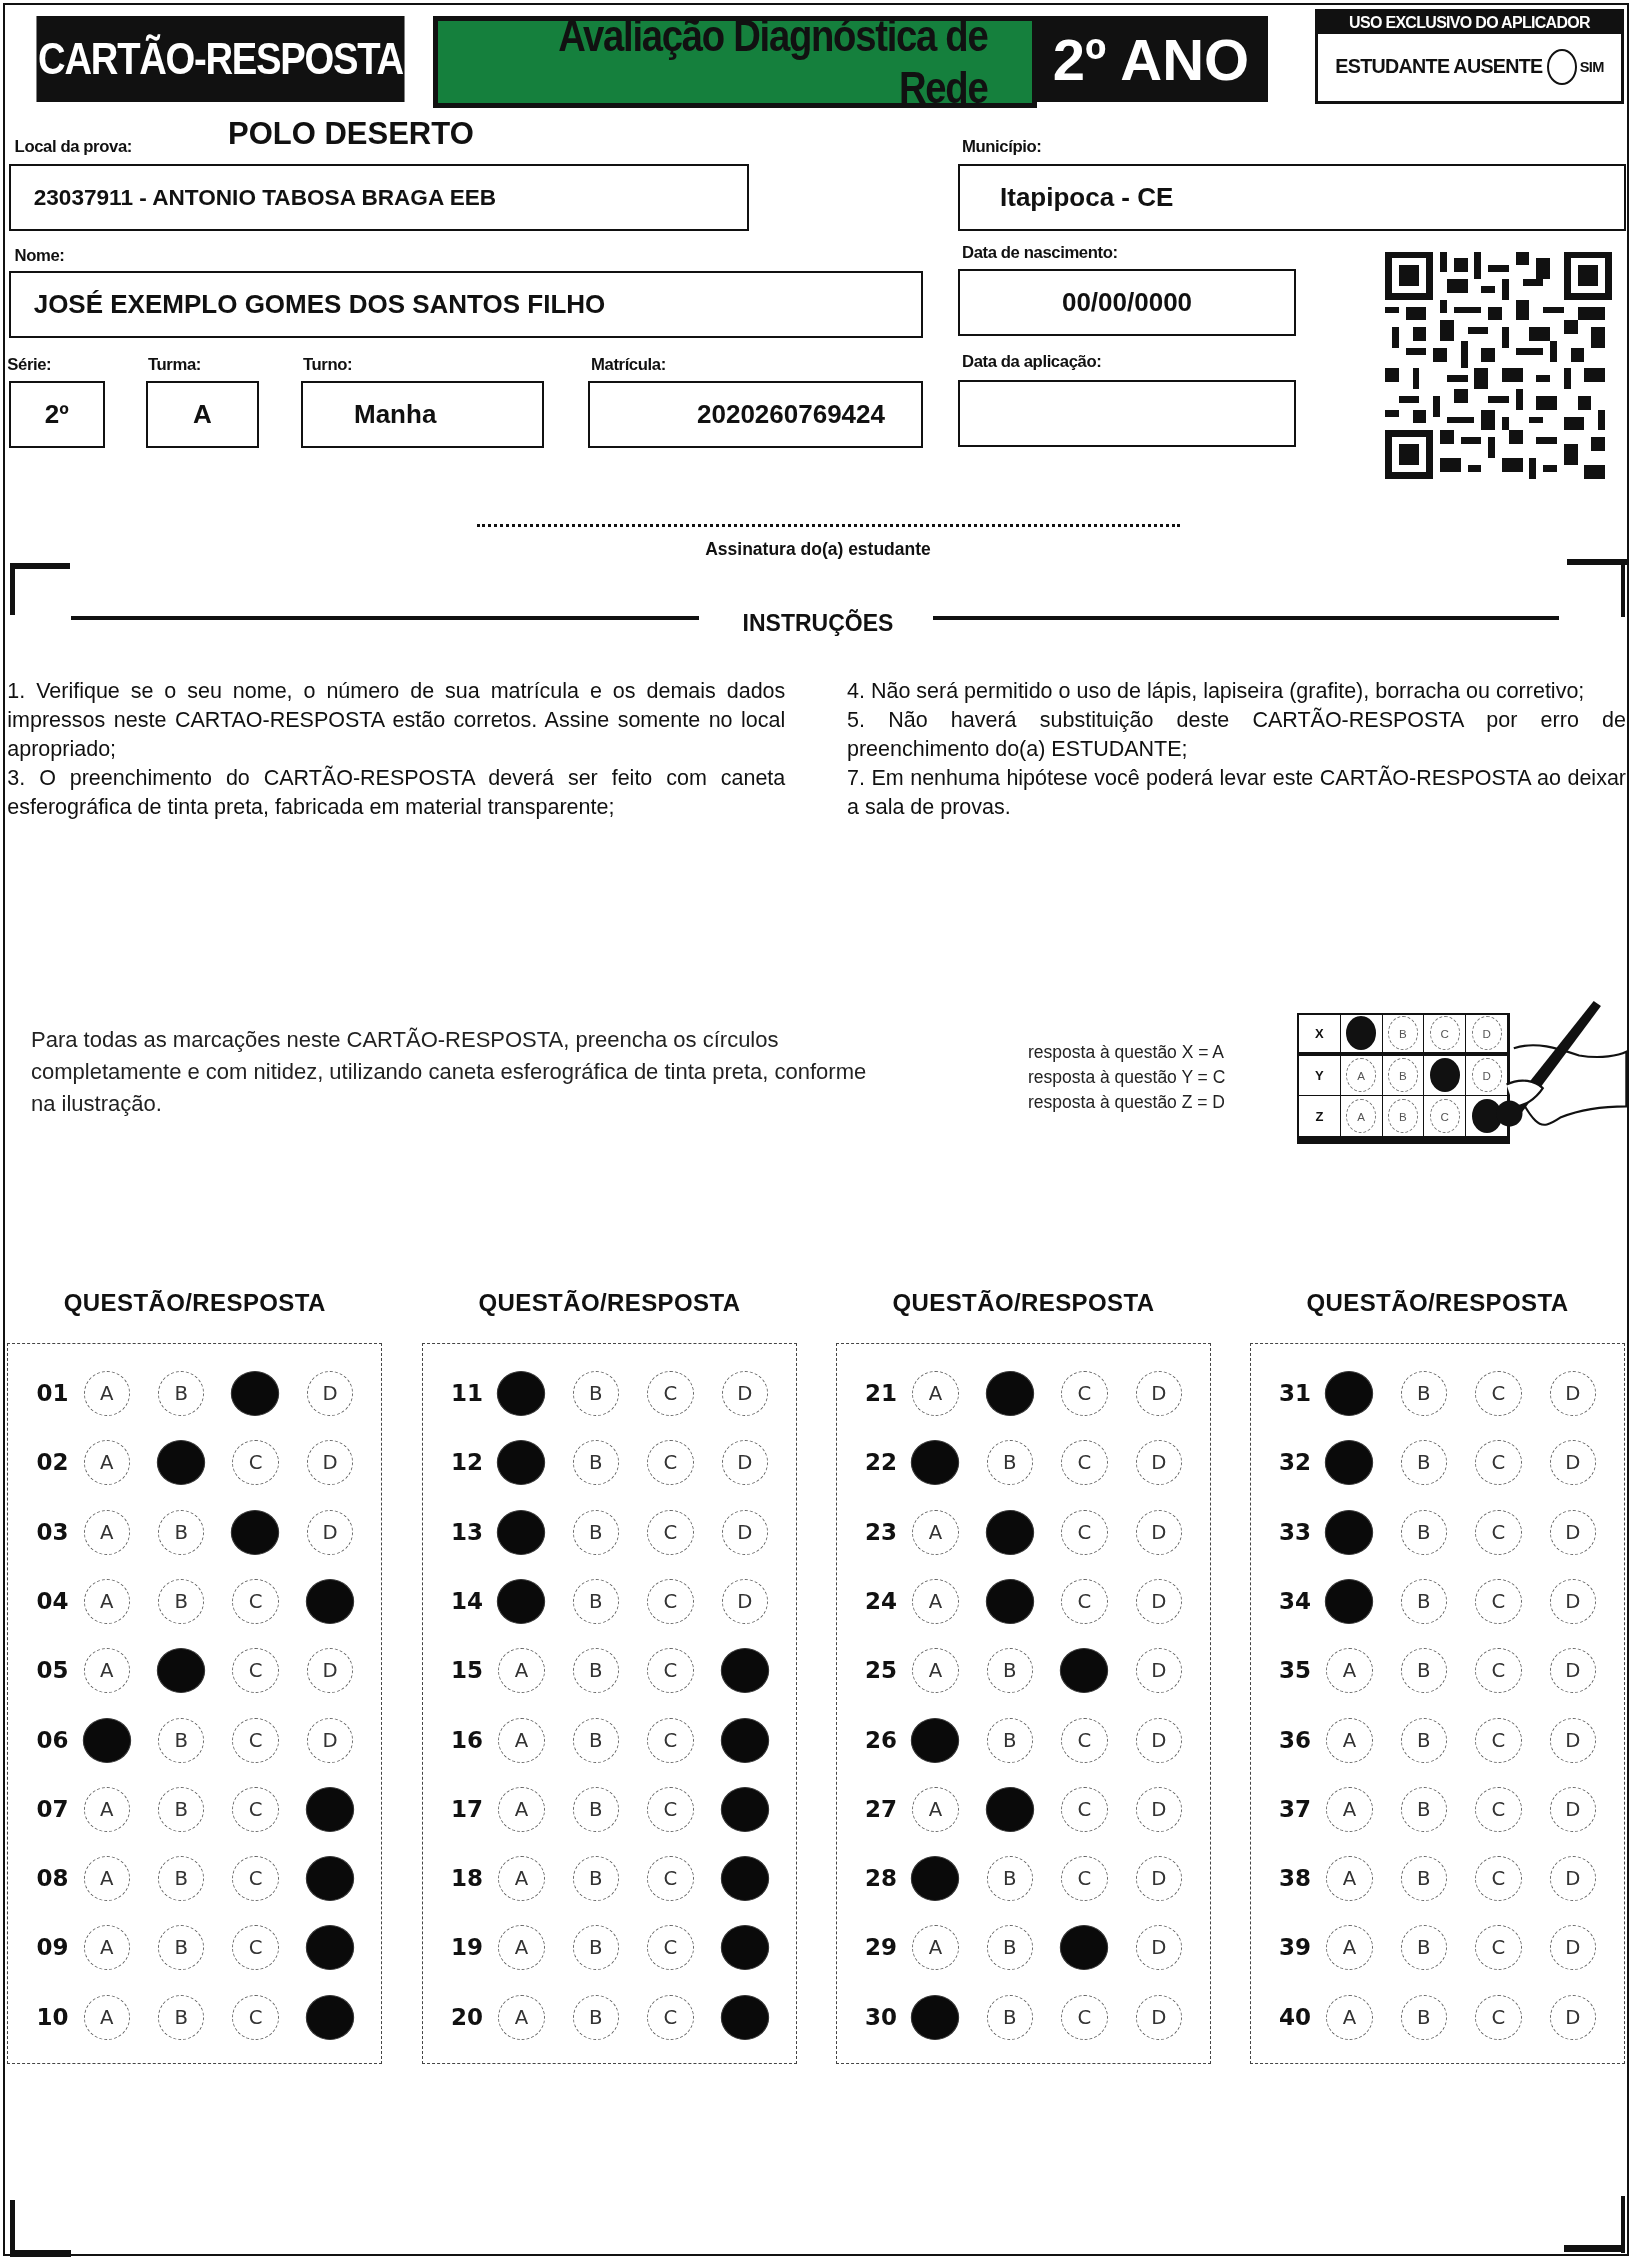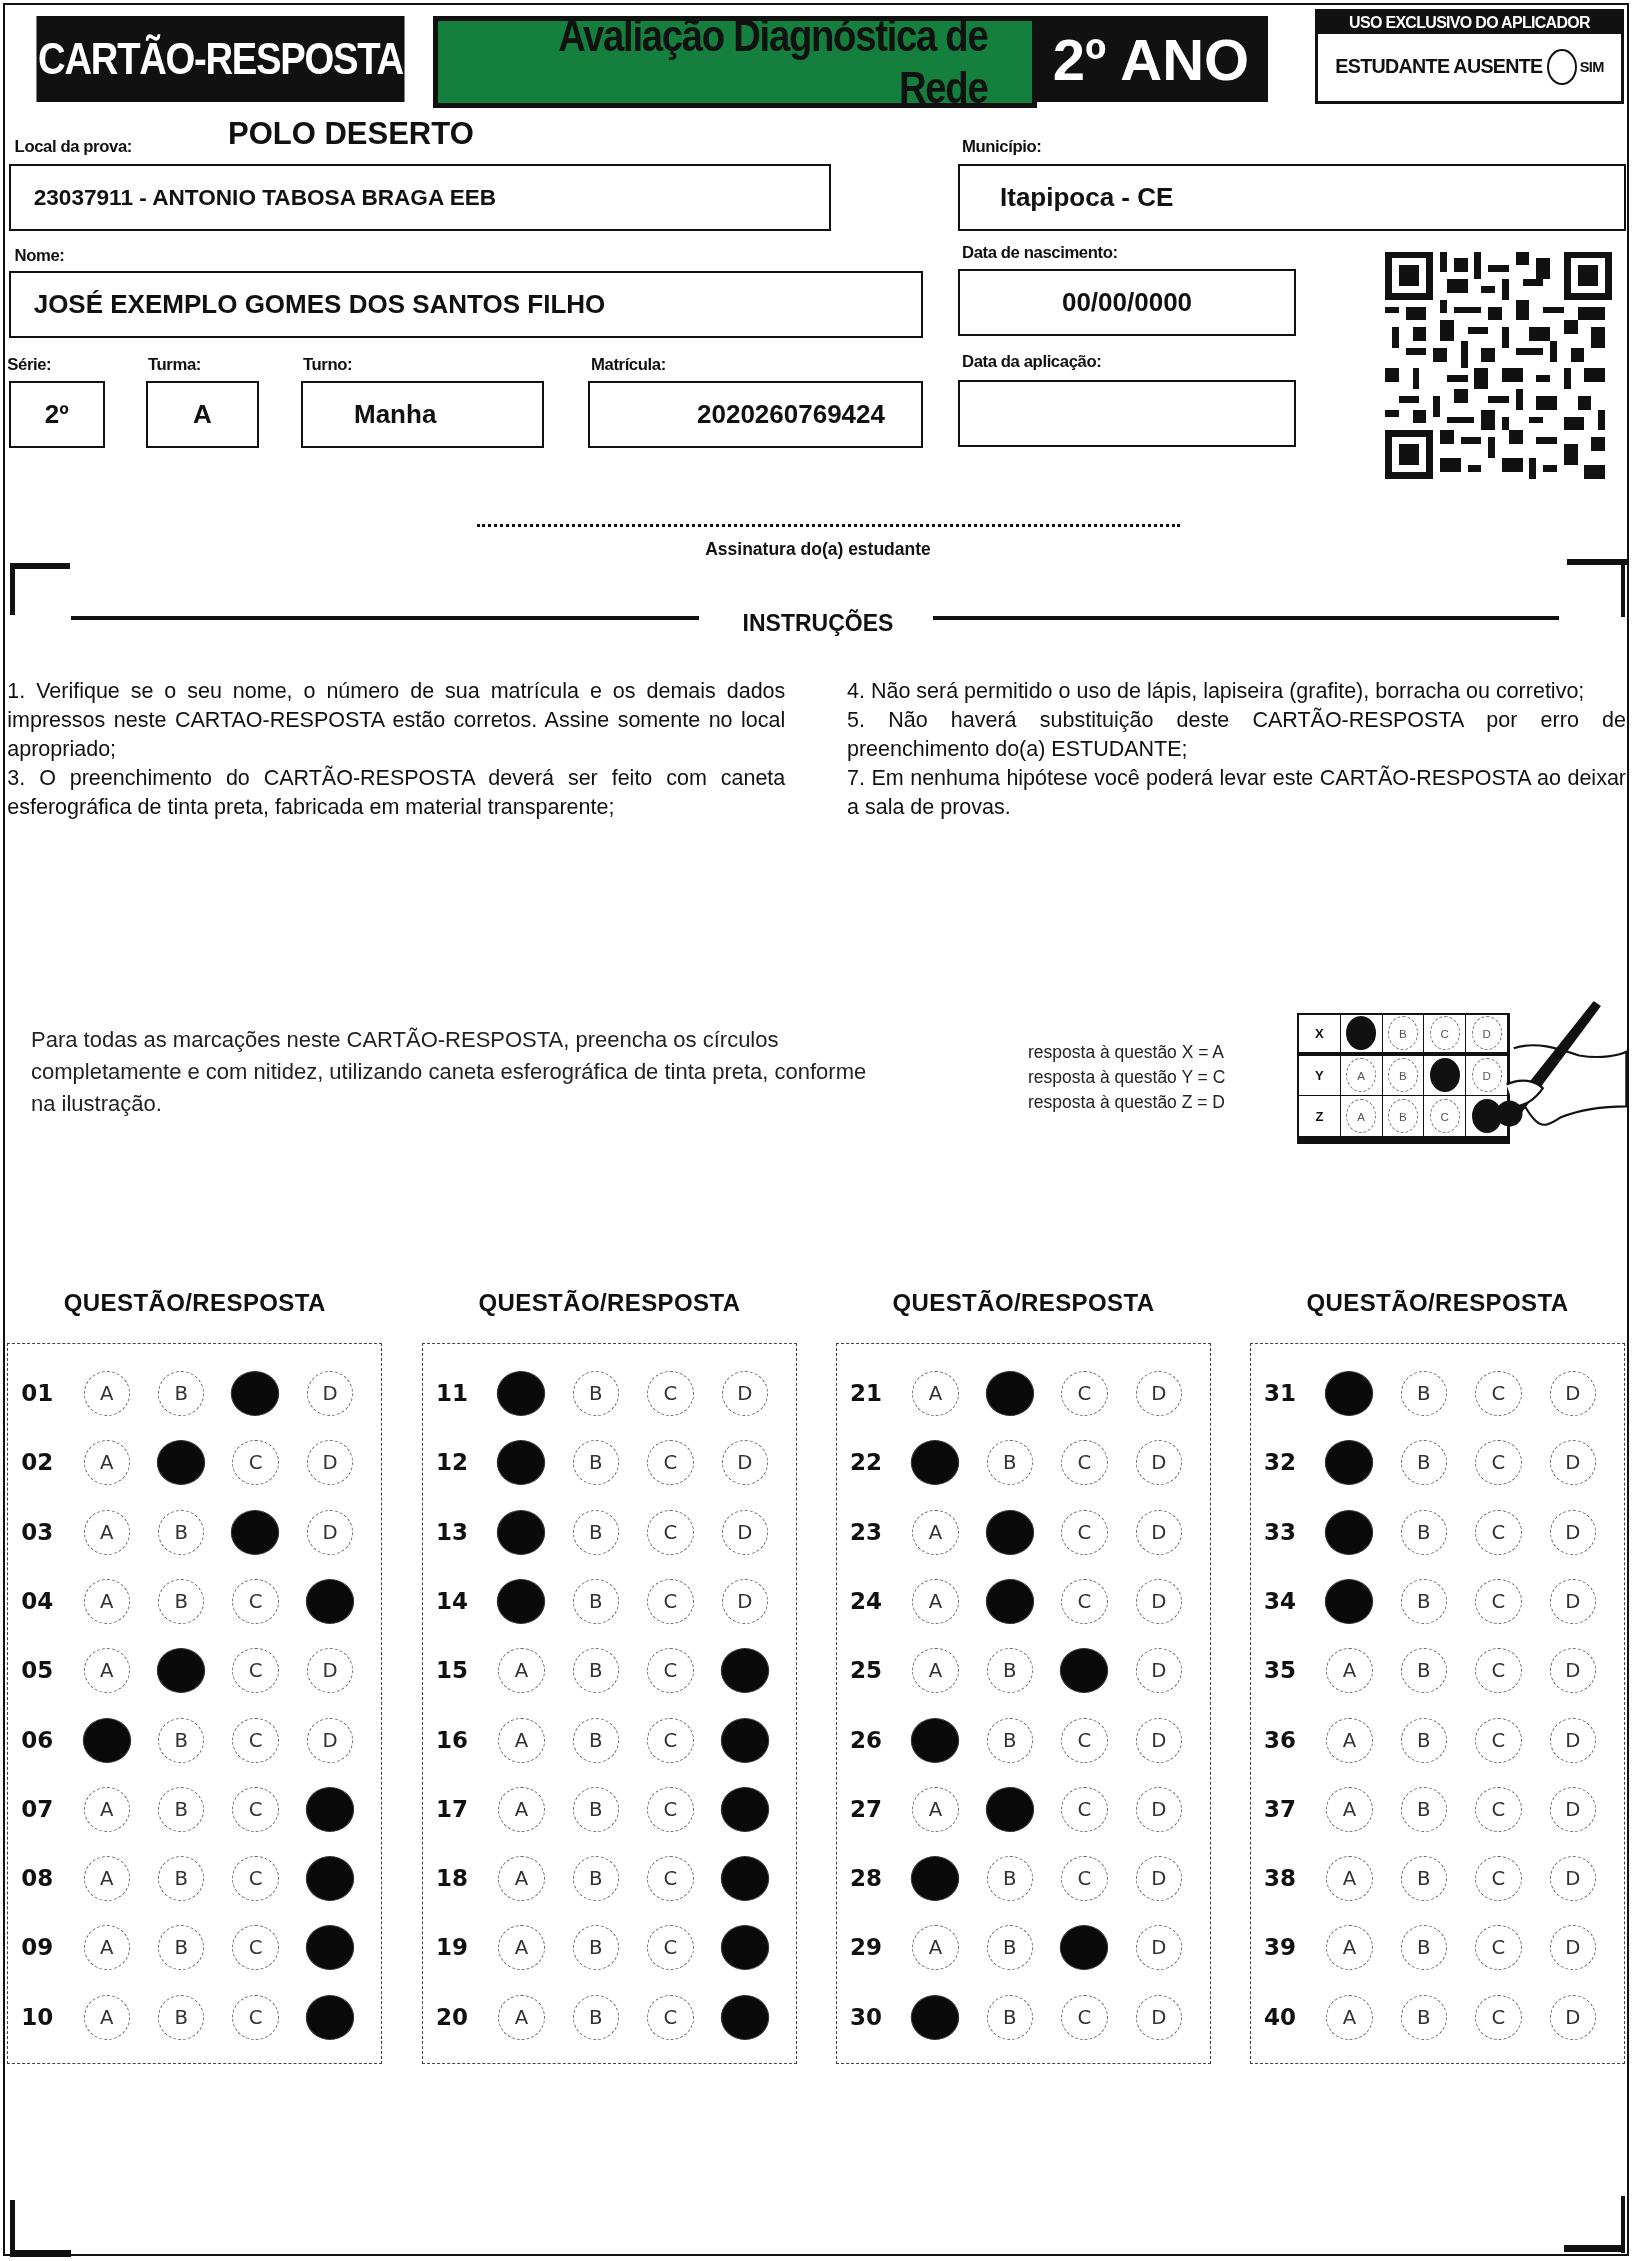--- a/index.html
+++ b/index.html
@@ -38,21 +38,21 @@
   .example-grid { position:absolute; left:1297px; top:1013px; width:213px; height:131px; border:2.9px solid #111; border-bottom-width:7.3px; box-sizing:border-box; display:grid; grid-template-columns:repeat(5,1fr); grid-template-rows:1fr 1fr 1fr; }
   .ex-cell { border-right:1.5px solid #111; border-bottom:1.5px solid #111; display:flex; align-items:center; justify-content:center; font-size:13px; font-weight:bold; }
   .ex-cell.rowsep { border-bottom:4.4px solid #111; }
   .ex-bub { width:28px; height:32px; border:0.7px dashed #777; border-radius:50%; display:flex; align-items:center; justify-content:center; font-size:11.6px; font-weight:normal; color:#555; }
   .ex-bub.filled { background:#111; border-color:#111; }
   .pen { position:absolute; left:1492px; top:997px; width:138px; height:146px; }
   
   .qhead { position:absolute; top:1289px; font-size:24px; font-weight:bold; letter-spacing:0.4px; text-align:center; }
   .qblock { position:absolute; top:1343px; width:375px; height:721px; border:1.5px dashed #444; box-sizing:border-box; }
   .qrow { position:absolute; left:0; width:100%; height:66px; display:flex; align-items:center; }
-  .qnum { width:76px; padding-left:13px; font-size:23px; font-weight:900; font-family:"DejaVu Sans", sans-serif; box-sizing:border-box; }
+  .qnum { width:76px; padding-left:13px; font-size:23px; font-weight:900; font-family:"DejaVu Sans", sans-serif; box-sizing:border-box;text-align:center; }
   .bub { width:47px; height:45px; border:1.5px dashed #666; border-radius:50%; display:flex; align-items:center; justify-content:center; font-size:19.7px; color:#333; margin-right:28px; box-sizing:border-box; font-family:"DejaVu Sans", sans-serif; }
   .bub.filled { background:#0a0a0a; border:1.5px solid #333; color:transparent; transform:scale(1.05,1.0); }
 </style>
 </head>
 <body>
 
 <div class="page"></div>
 
 <div class="hdr-black title-main">
     <span>CARTÃO-RESPOSTA</span>
@@ -68,21 +68,21 @@
   <div class="aplic-head">USO EXCLUSIVO DO APLICADOR</div>
   <div class="aplic-body">
     <span>ESTUDANTE AUSENTE</span>
     <span class="aplic-circle"></span>
     <span class="aplic-sim">SIM</span>
   </div>
 </div>
 
 <div class="lbl" style="left:14.6px;top:137px;">Local da prova:</div>
 <div class="polo">POLO DESERTO</div>
-<div class="box val-md" style="left:8.7px;top:164px;width:822px;height:67px;padding-left:23px;">
+<div class="box val-md" style="left:8.7px;top:164px;width:740px;height:67px;padding-left:23px;">
     <span>23037911 - ANTONIO TABOSA BRAGA EEB</span>
   </div>
 
 <div class="lbl" style="left:962px;top:137px;">Município:</div>
 <div class="box val-lg" style="left:958px;top:164px;width:668px;height:67px;padding-left:40px;">
     <span>Itapipoca - CE</span>
   </div>
 
 <div class="lbl" style="left:14.6px;top:246px;">Nome:</div>
 <div class="box val-lg" style="left:8.7px;top:271px;width:914px;height:67px;padding-left:23px;">

